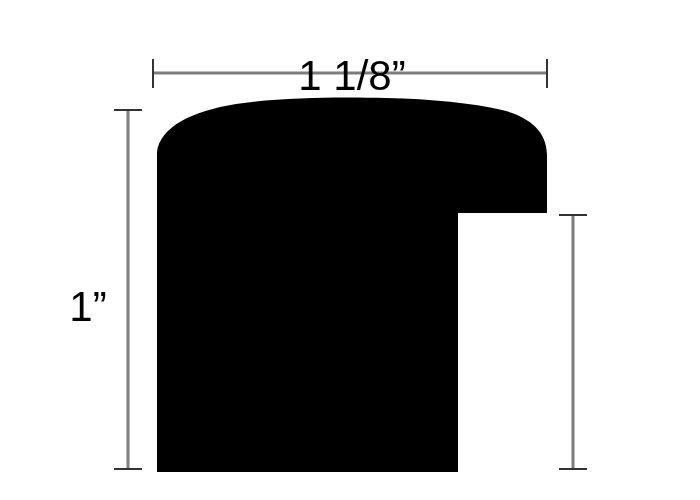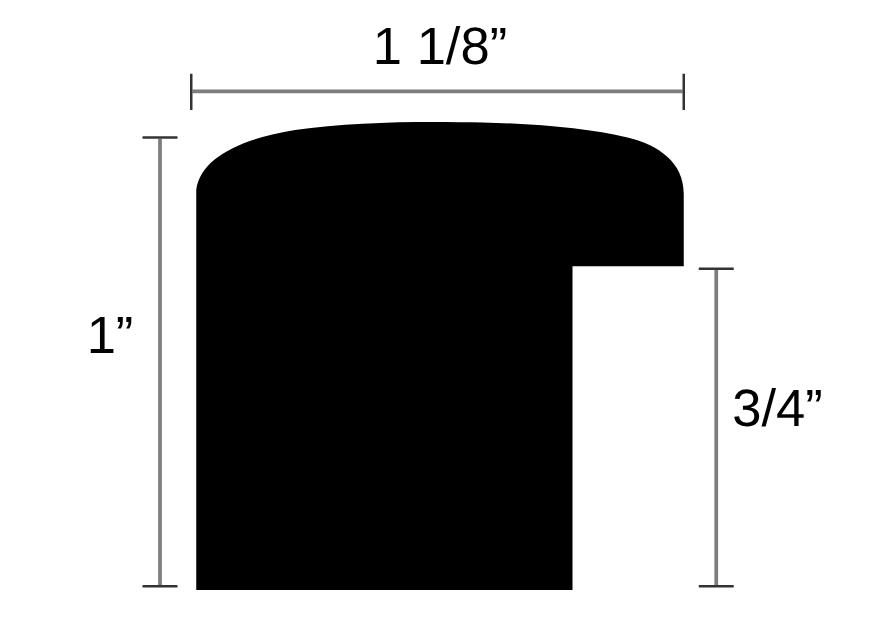--- a/index.html
+++ b/index.html
@@ -22,20 +22,21 @@
   }
   .dim-label {
     position: absolute;
     transform: translate(-50%, -50%);
     font-family: "Liberation Sans", sans-serif;
     font-size: 42px;
     line-height: 1;
     color: #000000;
     white-space: nowrap;
     user-select: none;
+    margin-top: 39px;
   }
   .label-top   { left: 352px; top: 37px;  }
   .label-left  { left: 88px;  top: 268px; }
   .label-right { left: 622px; top: 327px; }
 </style>
 </head>
 <body>
 
 <div class="canvas">
 
@@ -64,15 +65,14 @@
       <line x1="573" y1="216" x2="573" y2="468" stroke-width="3" stroke="#7d7d7d"></line>
       <line x1="559" y1="215" x2="587" y2="215" stroke-width="2" stroke="#333333"></line>
       <line x1="559" y1="469" x2="587" y2="469" stroke-width="2" stroke="#333333"></line>
     </g>
   </svg>
 
   <div class="dim-label label-top">1 1/8”</div>
 
   <div class="dim-label label-left">1”</div>
 
-  <div class="dim-label label-right">3/4”</div>
 
 </div>
 
 </body></html>

